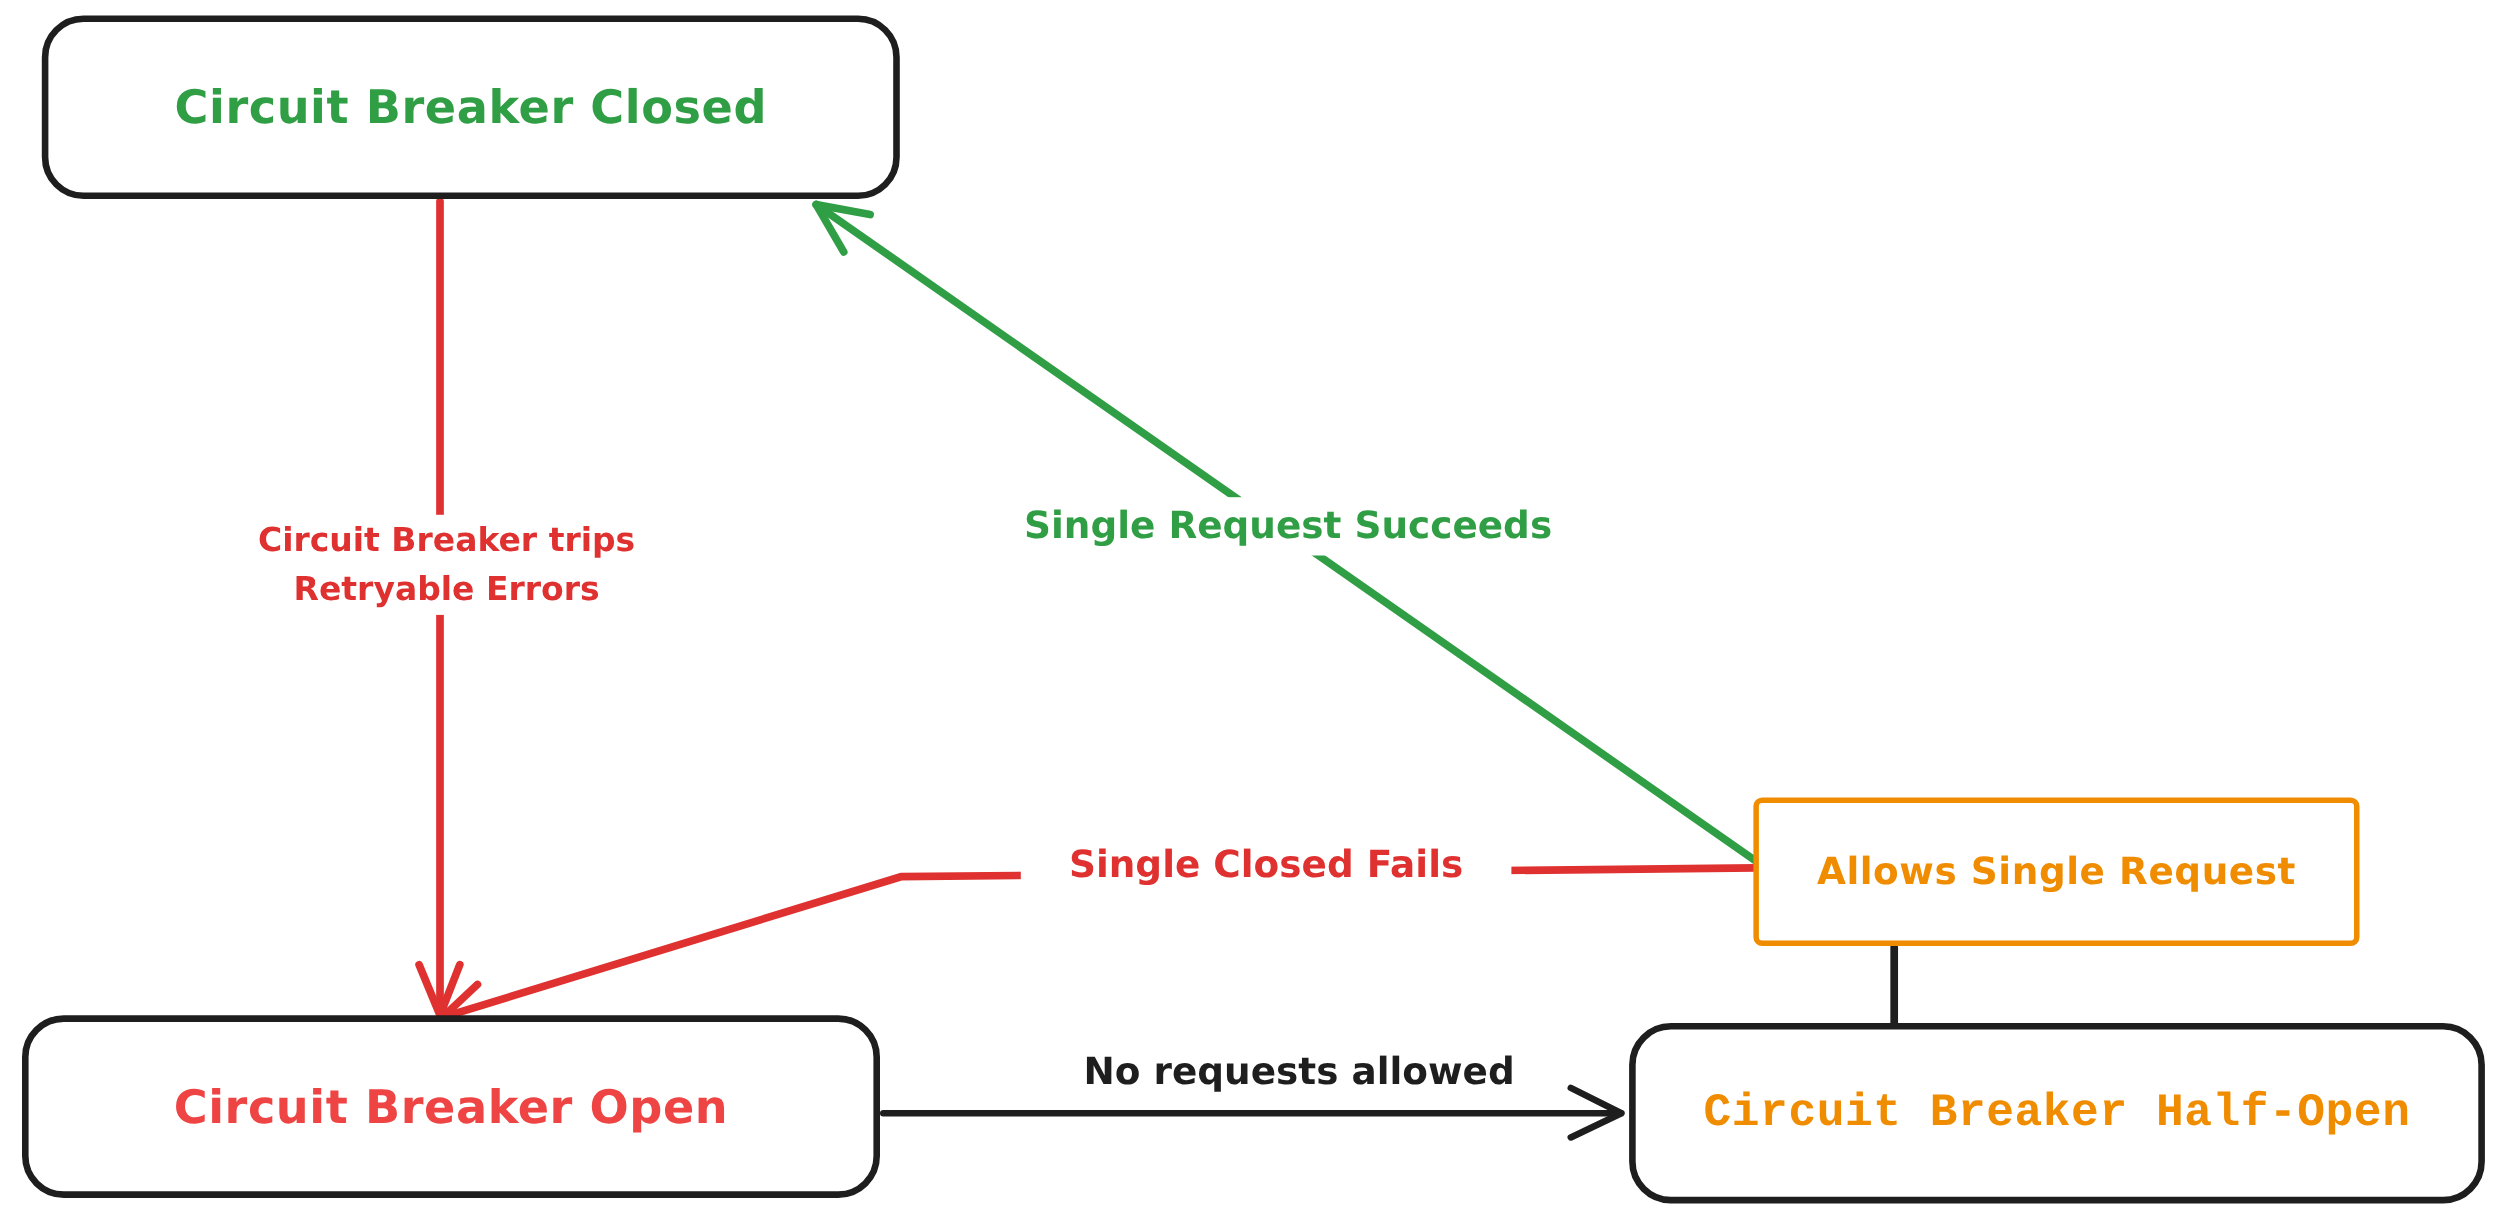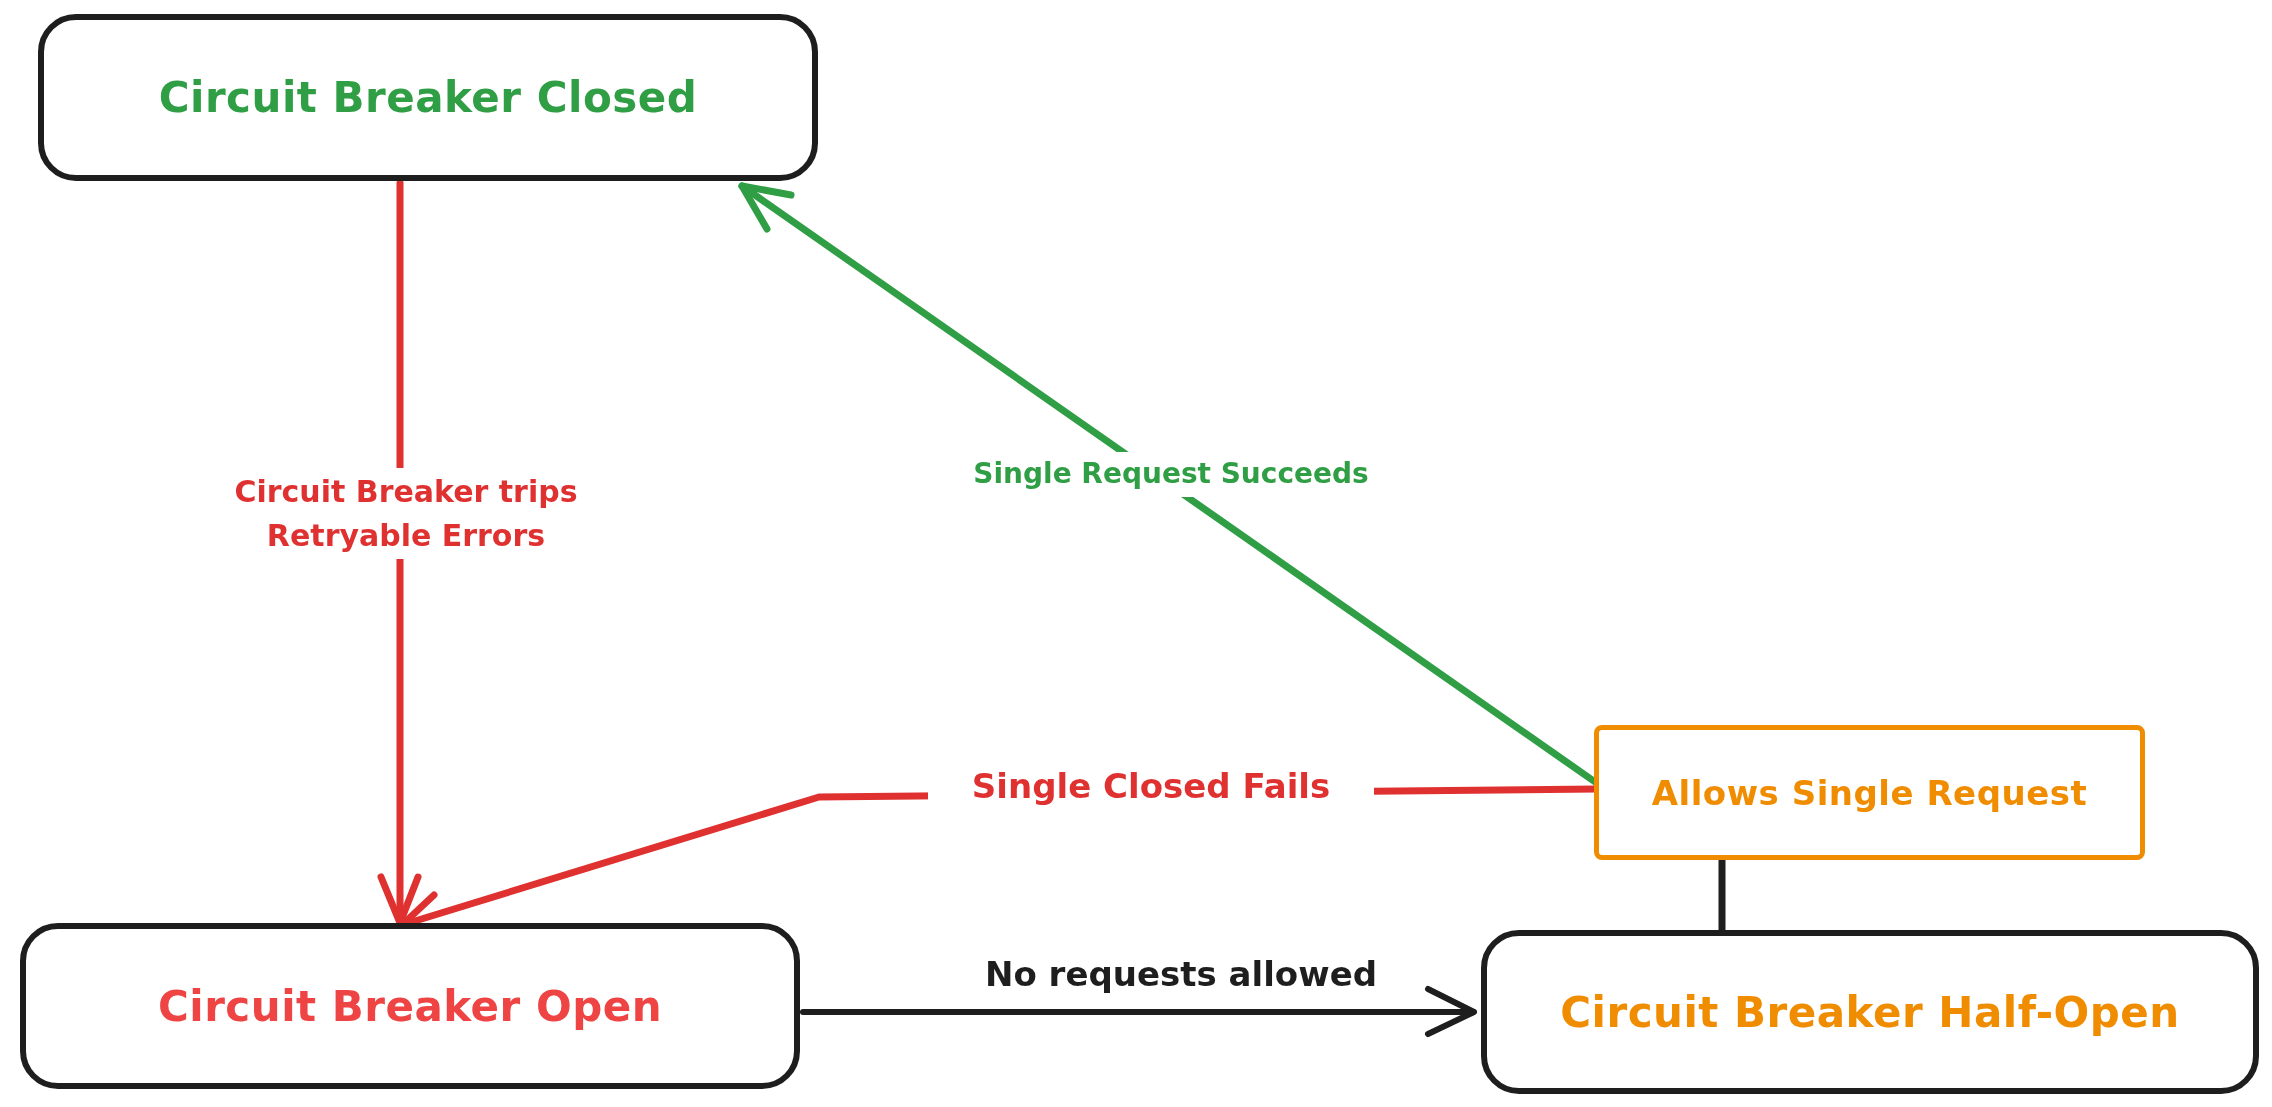--- a/index.html
+++ b/index.html
@@ -29,21 +29,21 @@
     font-size: 42px;
     letter-spacing: 0.5px;
     white-space: nowrap;
   }
   .state.green  { color: #2f9e44; }
   .state.red    { color: #ef4444; }
   .state.orange { color: #f08c00; }
 
   #state-closed    { left: 38px;   top: 14px;  width: 780px; height: 167px; }
   #state-open      { left: 20px;   top: 923px; width: 780px; height: 166px; }
-  #state-halfopen  { left: 1481px; top: 930px; width: 778px; height: 164px; }
+  #state-halfopen  { left: 1481px; top: 930px; width: 778px; height: 164px; font-family: Liberation Mono, monospace; }
   #state-allows {
     left: 1594px; top: 725px; width: 551px; height: 135px;
     border: 5px solid #f08c00;
     border-radius: 8px;
     color: #f08c00;
     font-size: 34px;
   }
 
   .edge-label {
     position: absolute;
@@ -53,21 +53,21 @@
     line-height: 1.45;
     padding: 2px 6px;
     white-space: nowrap;
   }
   #label-trip {
     left: 172px; top: 468px; width: 456px;
     color: #e03131; font-size: 30px;
   }
   #label-succeeds {
     left: 898px; top: 452px; width: 534px;
-    color: #2f9e44; font-size: 28px;
+    color: #2f9e44; font-size: 34px;
   }
   #label-fails {
     left: 928px; top: 760px; width: 434px;
     color: #e03131; font-size: 34px;
   }
   #label-delay {
     left: 958px; top: 948px; width: 434px;
     color: #1e1e1e; font-size: 34px;
   }
 </style>

